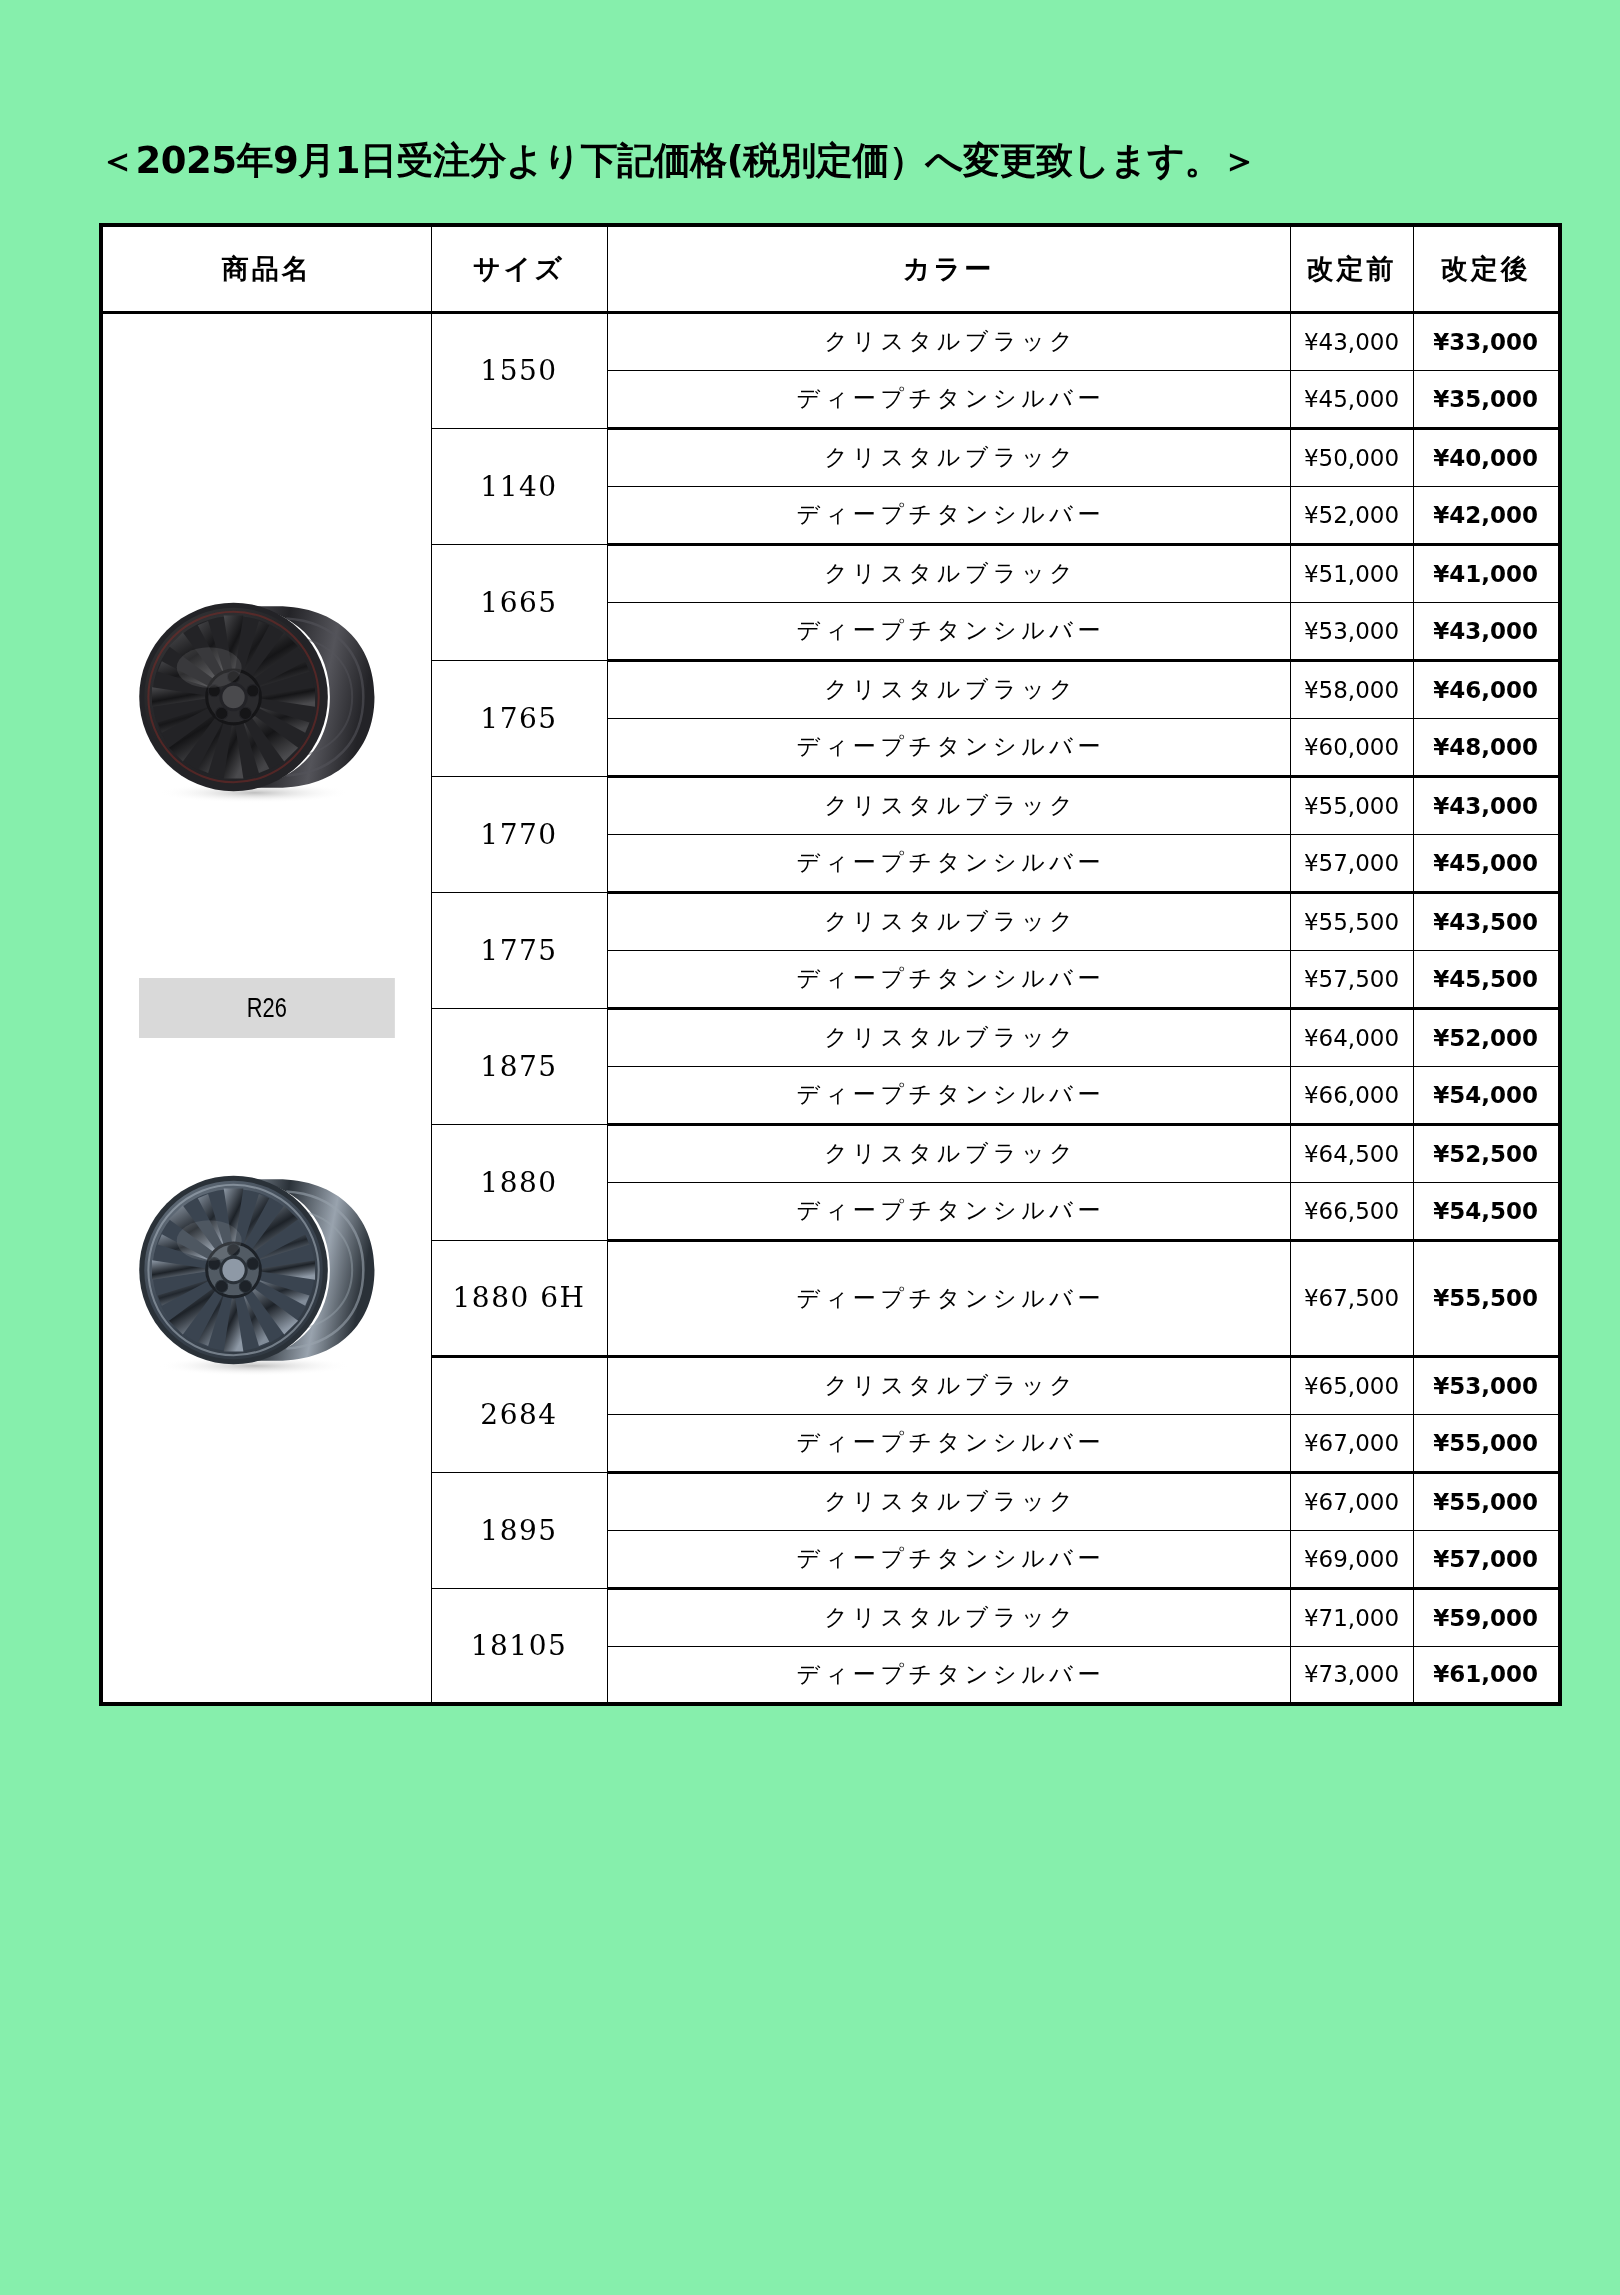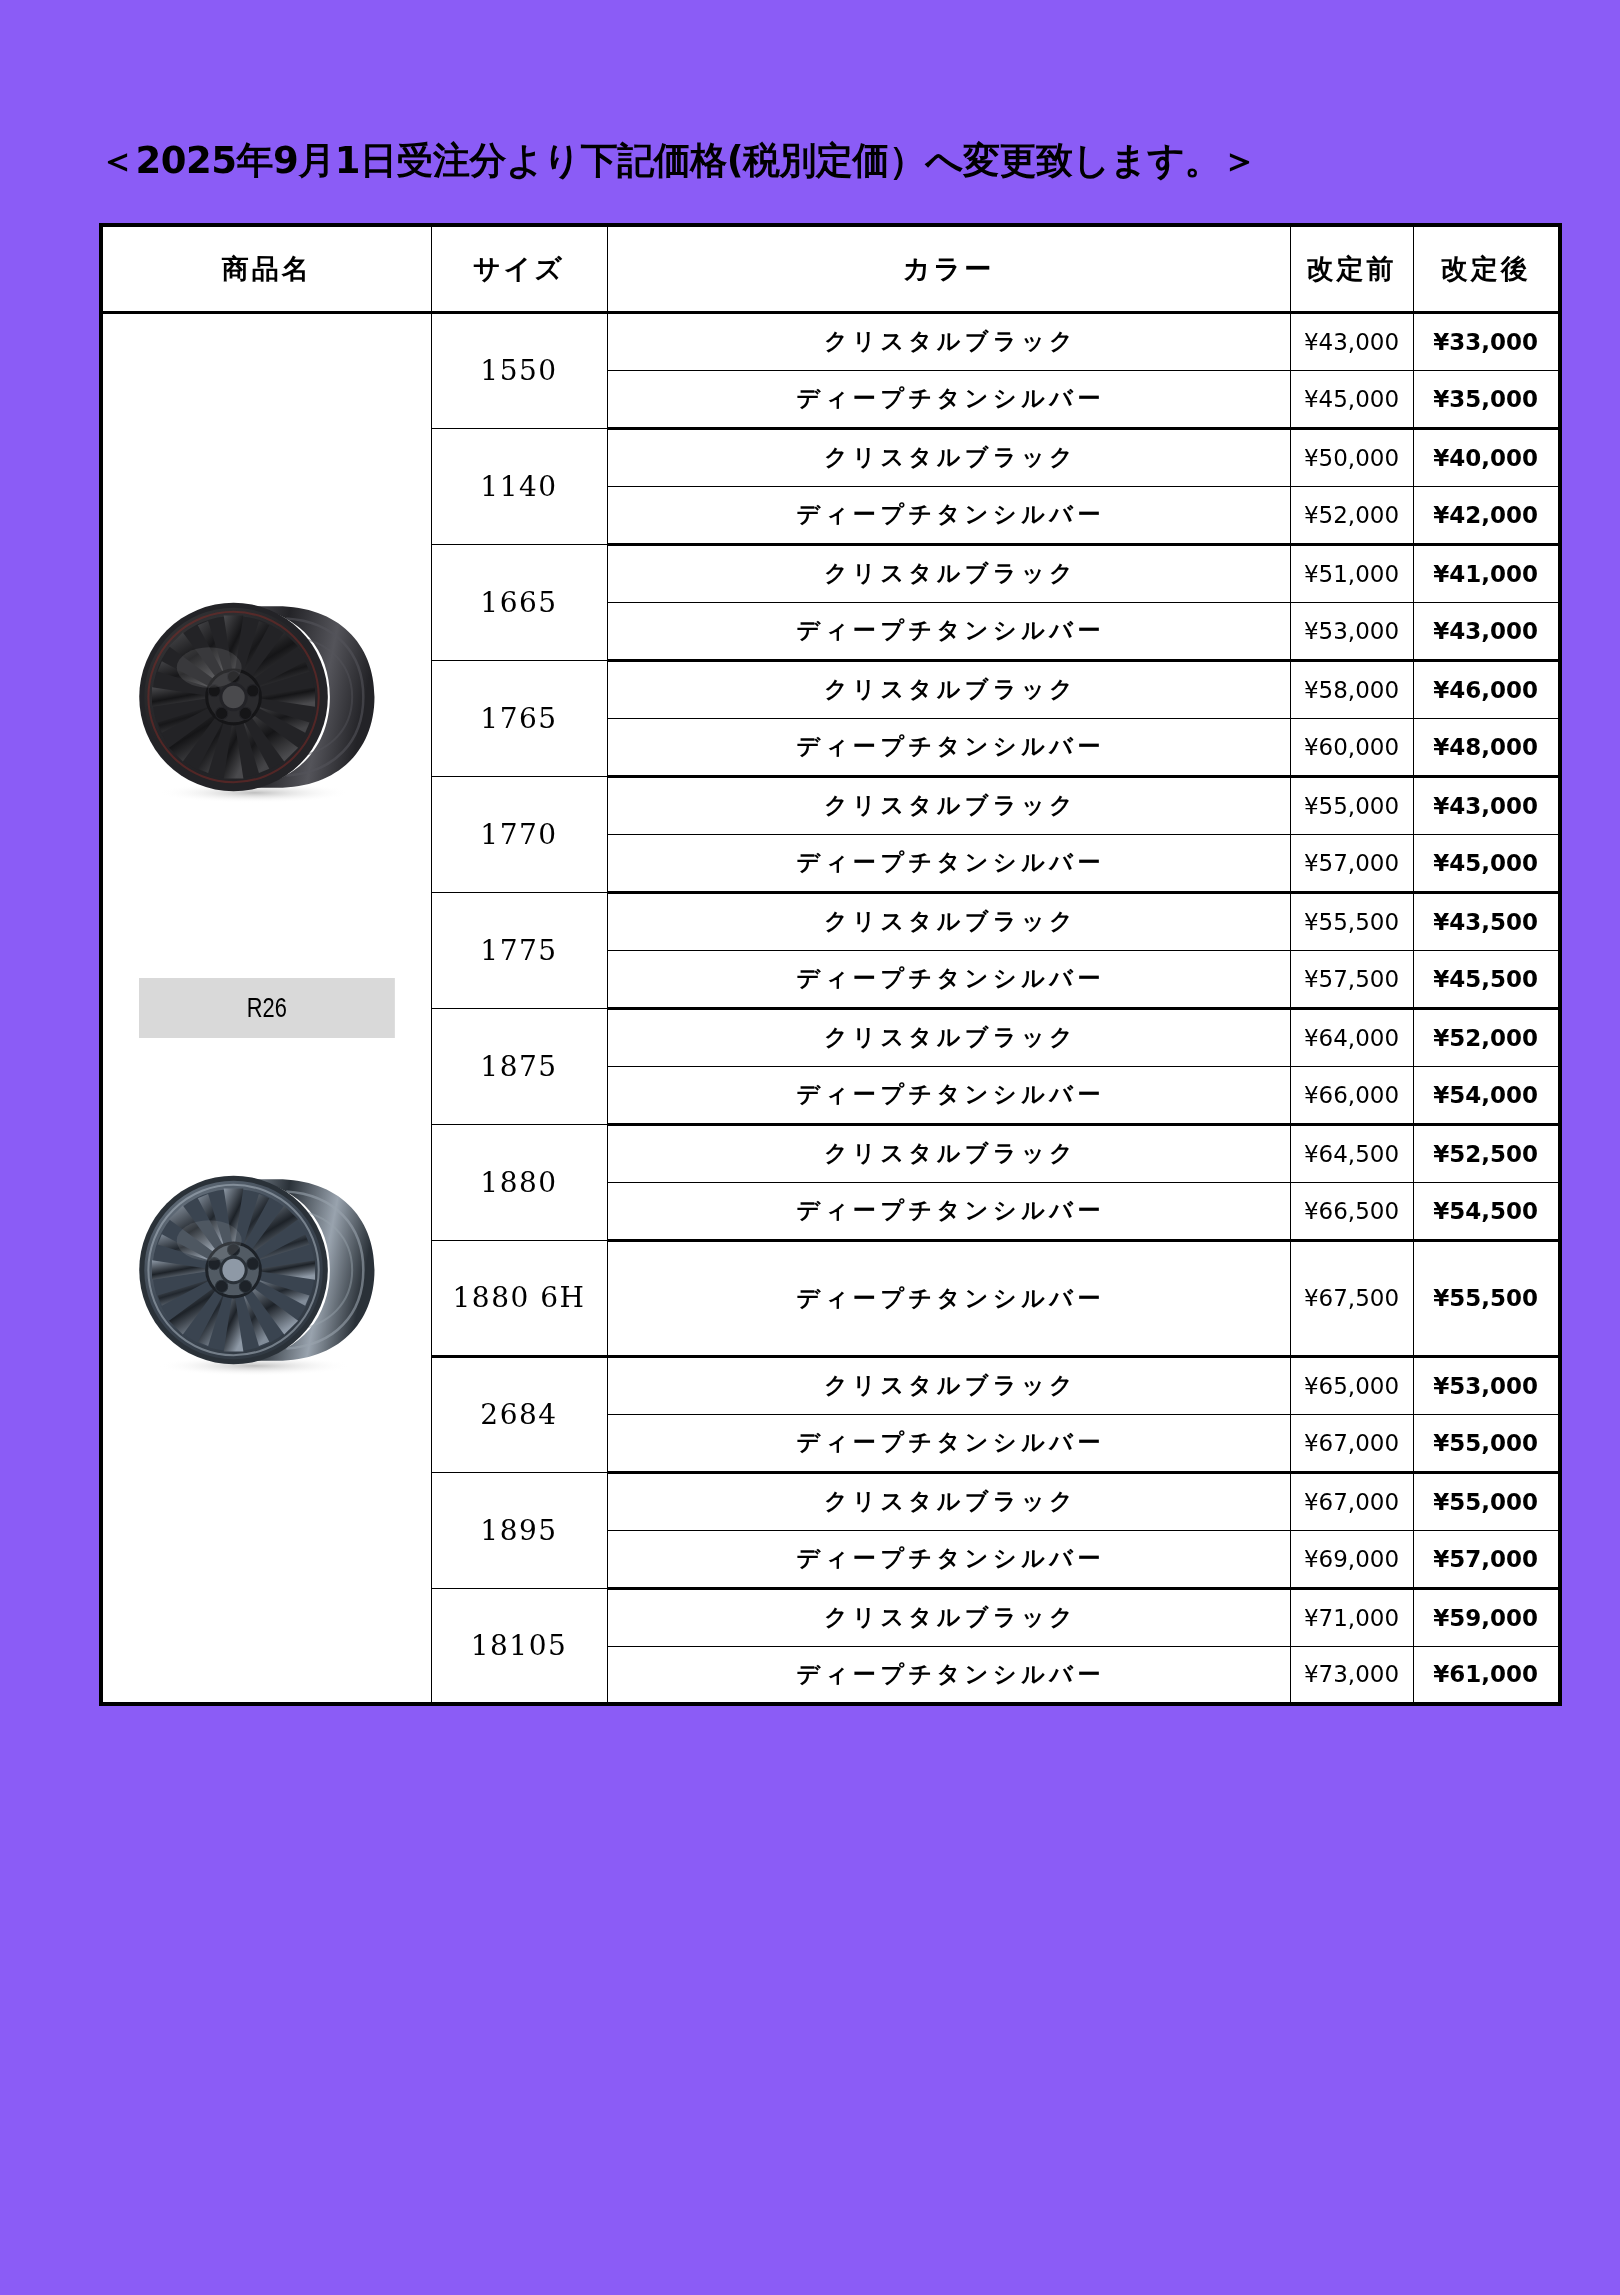--- a/index.html
+++ b/index.html
@@ -14,21 +14,21 @@
     height: 2295px;
     font-family: "Liberation Sans", "DejaVu Sans", sans-serif;
     color: #000000;
     -webkit-font-smoothing: antialiased;
   }
 
   .page {
     position: relative;
     width: 1621px;
     height: 2295px;
-    background: #8b5cf6;
+    background: #86efac;
     overflow: hidden;
   }
 
   
   .title {
     position: absolute;
     left: 99px;
     top: 138px;
     width: 1420px;
     font-family: "DejaVu Sans", "Liberation Sans", sans-serif;
@@ -129,21 +129,21 @@
     font-family: "DejaVu Serif", "Liberation Serif", serif;
     font-size: 28px;
     letter-spacing: 1.5px;
     font-weight: 400;
   }
 
   td.color-cell {
     font-family: "DejaVu Serif", "Liberation Serif", serif;
     font-size: 23px;
     letter-spacing: 4.6px;
-    font-weight: 700;
+    font-weight: 400;
     text-indent: 4.6px;
   }
 
   td.before-cell {
     font-family: "DejaVu Sans", "Liberation Sans", sans-serif;
     font-size: 23px;
     font-weight: 400;
     letter-spacing: 0px;
   }
 

